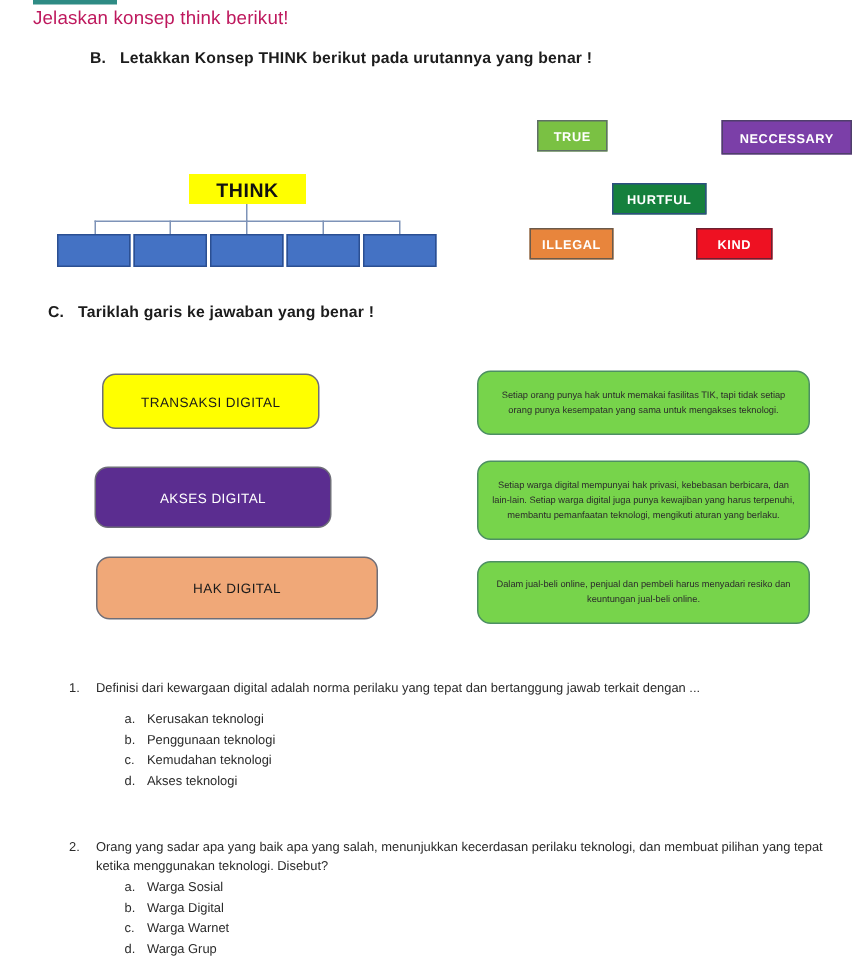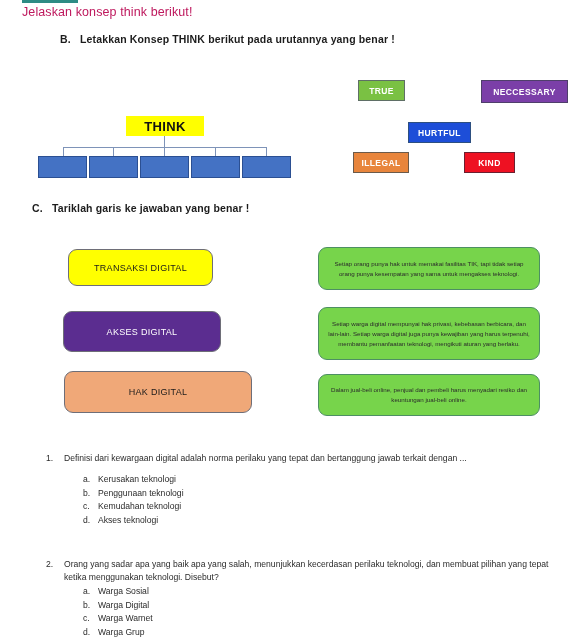--- a/index.html
+++ b/index.html
@@ -125,21 +125,21 @@
   #word-true {
     left: 358px; top: 80px; width: 47px; height: 21px;
     background: #7ac143; border: 1px solid #5f6f66;
   }
   #word-neccessary {
     left: 481px; top: 80px; width: 87px; height: 23px;
     background: #7b3fa8; border: 1px solid #4f3f6b;
   }
   #word-hurtful {
     left: 408px; top: 122px; width: 63px; height: 21px;
-    background: #1d4ed8; border: 1px solid #2d4f80;
+    background: #15803d; border: 1px solid #2d4f80;
   }
   #word-illegal {
     left: 353px; top: 152px; width: 56px; height: 21px;
     background: #e8853c; border: 1px solid #6b5a4a;
   }
   #word-kind {
     left: 464px; top: 152px; width: 51px; height: 21px;
     background: #ee1122; border: 1px solid #6b2030;
   }
 

